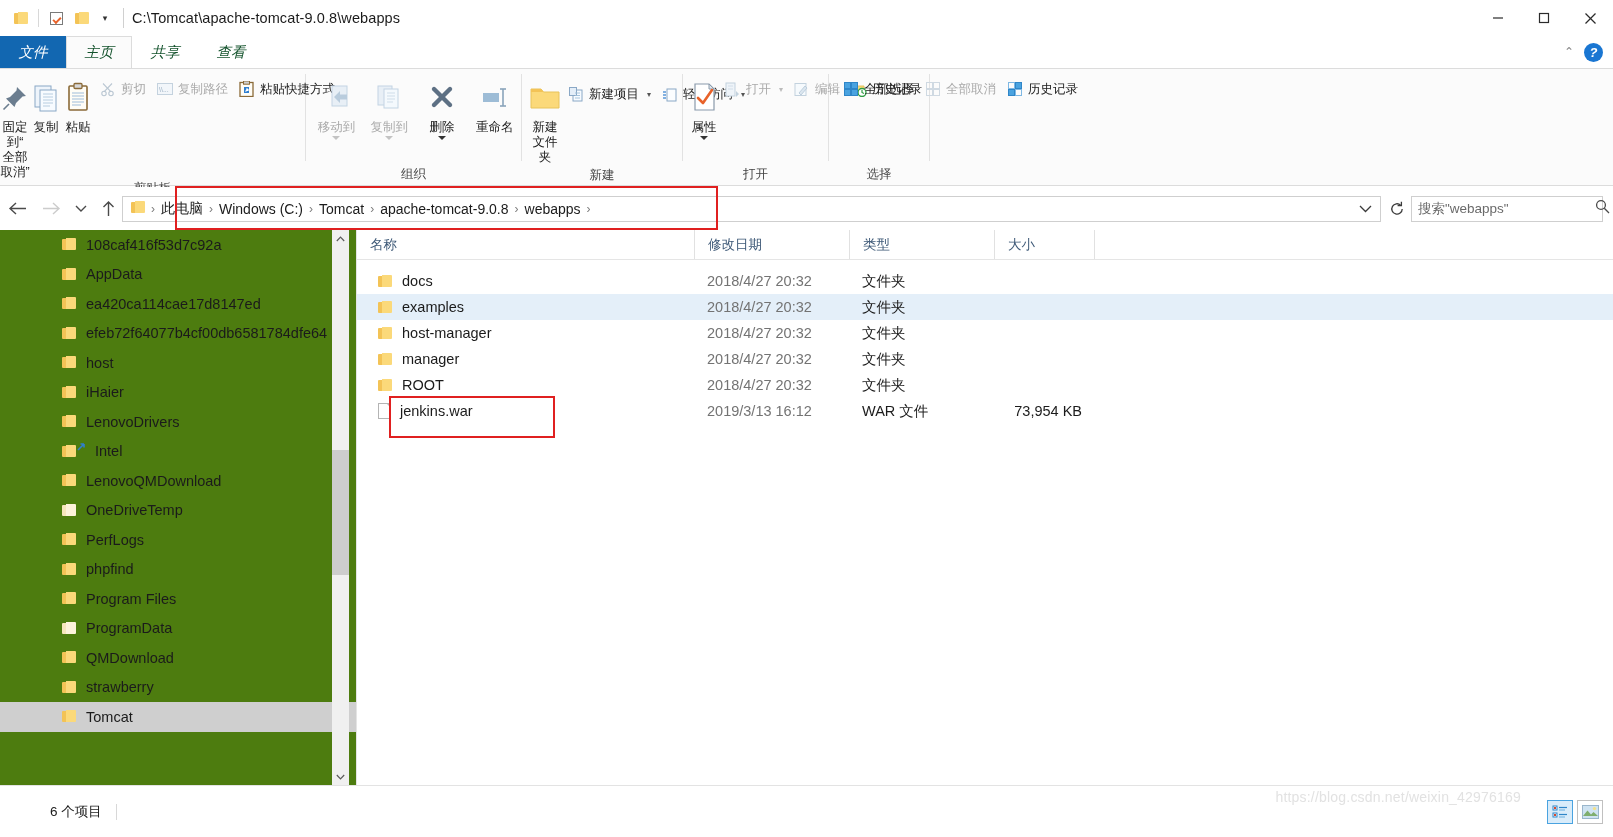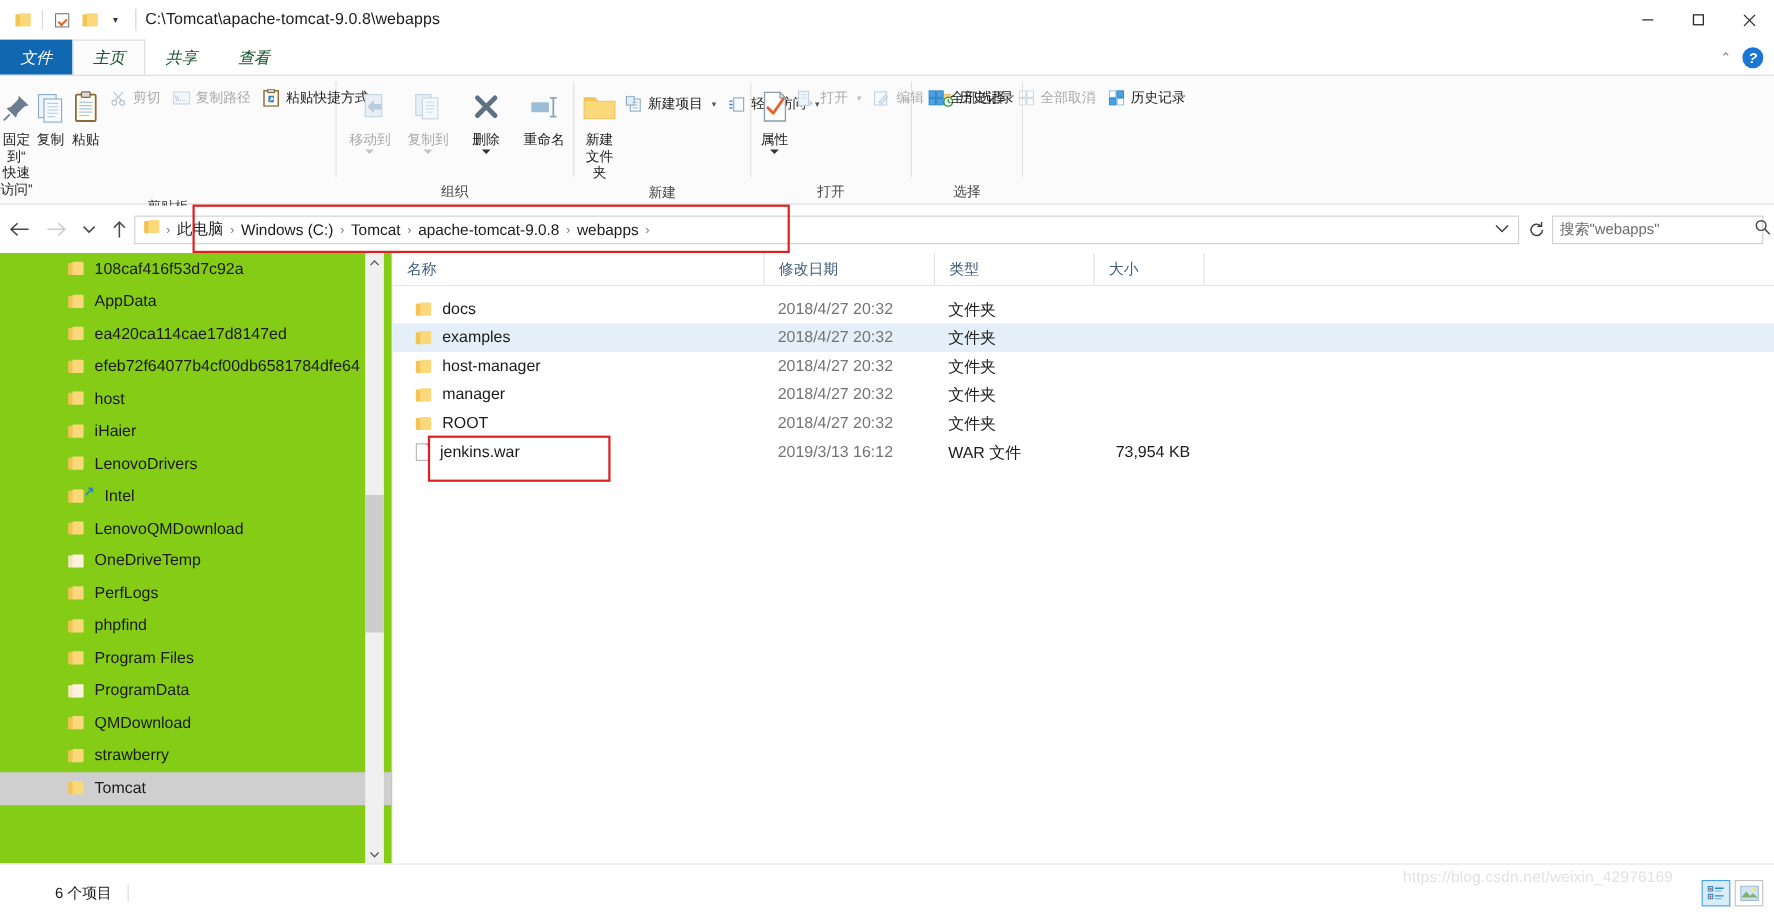--- a/index.html
+++ b/index.html
@@ -139,21 +139,21 @@
     font-family: "Liberation Sans", sans-serif; background: transparent;
   }
   .searchbox input::placeholder { color: #6a6a6a; }
 
   
   .mainarea {
     position: absolute; left: 0; top: 230px; width: 1613px; height: 555px;
     display: flex; background: #fff;
   }
   .navpane {
-    width: 356px; position: relative; overflow: hidden; background: #84cc16;
+    width: 356px; position: relative; overflow: hidden; background: #4d7c0f;
   }
   .navlist { position: absolute; left: 0; top: 0; width: 356px; }
   .navitem {
     height: 29.5px; display: flex; align-items: center; padding-left: 62px; gap: 9px;
     font-size: 14.5px; color: #1b1b1b; white-space: nowrap;
   }
   .navitem.selected { background: #cfcfcf; }
   .navitem .folder-ico { flex: none; }
   .folder-ico.pale::before { background: #f6e6bd; }
   .folder-ico.pale::after { background: #fdf3dc; }
@@ -287,21 +287,21 @@
           <div class="bicon">
             <svg width="30" height="30" viewBox="0 0 30 30">
               <g fill="#6b7d8f">
                 <path d="M17 4 L26 13 L22.5 13.5 L16 20 L14.5 24 L6 15.5 L10 14 L16.5 7.5 Z"></path>
               </g>
               <line x1="9" y1="21" x2="3.5" y2="26.5" stroke="#6b7d8f" stroke-width="1.6"></line>
             </svg>
           </div>
           <div class="blabel">
             <span>固定到“</span><br>
-            <span>快速访问”</span>
+            <span>全部取消”</span>
           </div>
         </div>
 
         <div class="bigbtn">
           <div class="bicon">
             <svg width="32" height="32" viewBox="0 0 32 32">
               <rect x="5" y="4" width="16" height="21" fill="#eef4fb" stroke="#8aa8c6" stroke-width="1"></rect>
               <rect x="10" y="8" width="16" height="21" fill="#f7fbff" stroke="#8aa8c6" stroke-width="1"></rect>
               <g stroke="#b7cde0" stroke-width="1">
                 <line x1="13" y1="12" x2="23" y2="12"></line>

